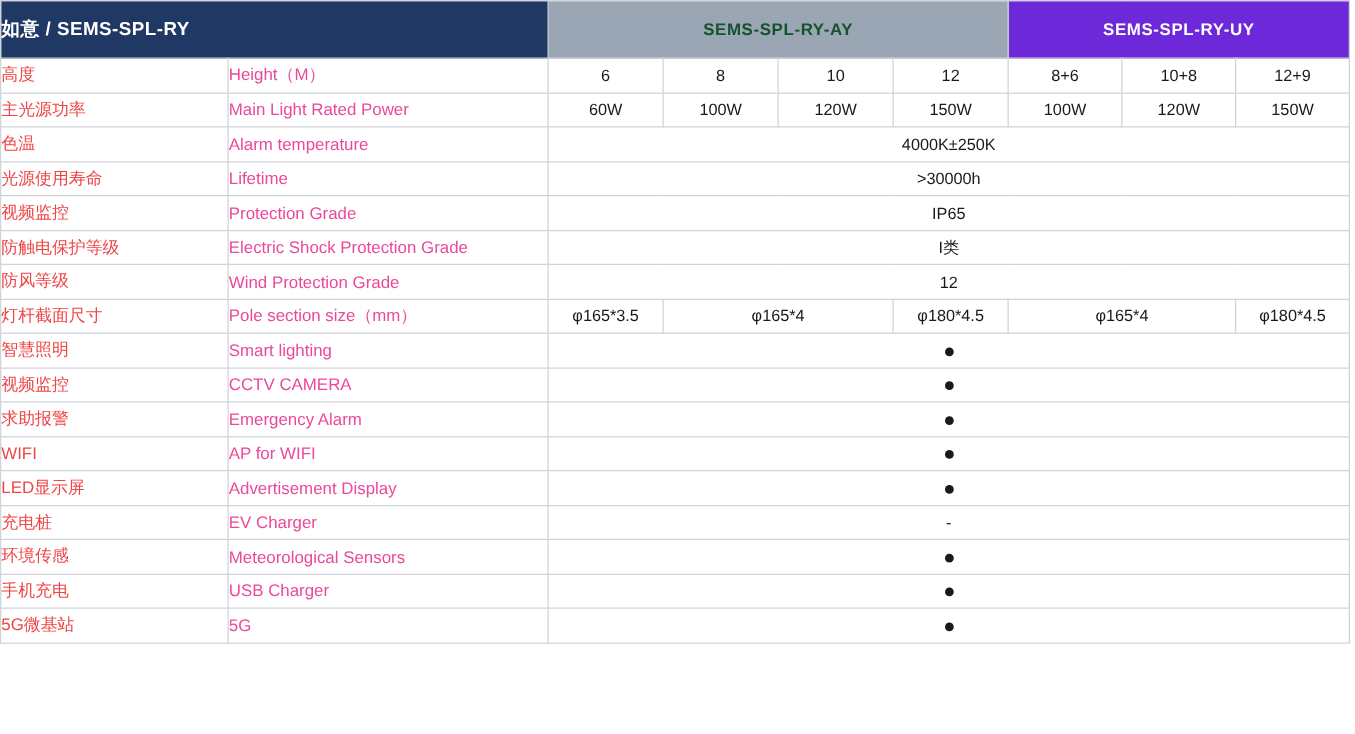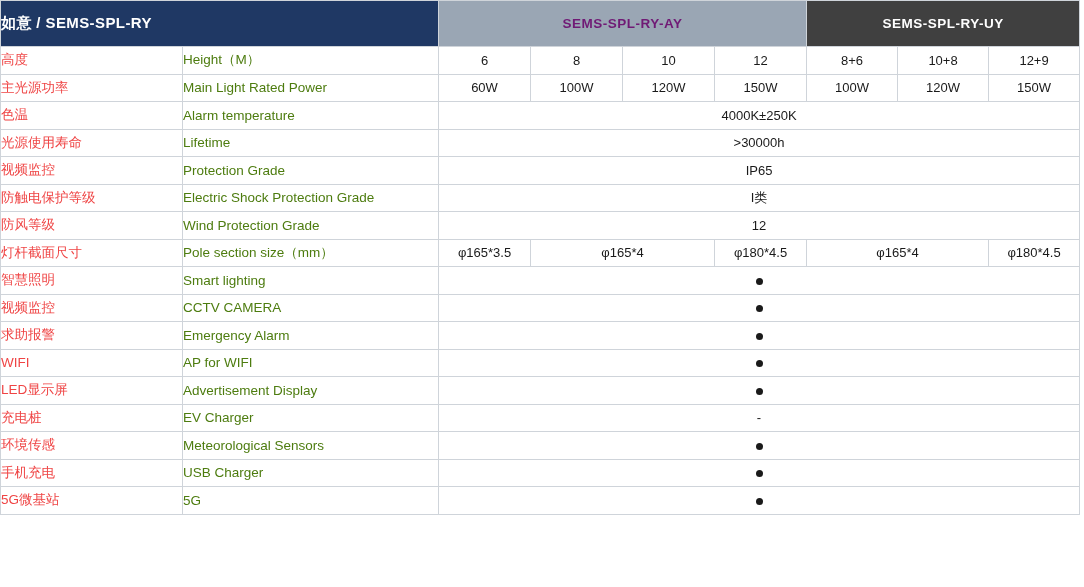--- a/index.html
+++ b/index.html
@@ -38,51 +38,51 @@
     font-weight: bold;
     font-size: 15px;
     text-align: left;
     padding: 0 12px;
     height: 46px;
     letter-spacing: 0.4px;
     border: 1px solid #1f3864;
   }
   .hdr-ay {
     background: #9aa6b4;
-    color: #701a75;
+    color: #14532d;
     font-weight: bold;
     font-size: 13.5px;
     text-align: center;
     height: 46px;
     letter-spacing: 0.5px;
     border: 1px solid #9aa6b4;
   }
   .hdr-uy {
-    background: #404040;
+    background: #6d28d9;
     color: #ffffff;
     font-weight: bold;
     font-size: 13.5px;
     text-align: center;
     height: 46px;
     letter-spacing: 0.5px;
     border: 1px solid #1f3864;
   }
   td.cn {
     padding: 0 10px;
     height: 27.5px;
     font-size: 13.5px;
     text-align: left;
     color: #ef4444;
   }
   td.en {
     padding: 0 10px;
     height: 27.5px;
     font-size: 13.5px;
     text-align: left;
-    color: #4d7c0f;
+    color: #ec4899;
   }
   td.val {
     text-align: center;
     font-size: 13px;
     height: 27.5px;
     color: #1a1a1a;
   }
   td.dot {
     text-align: center;
     font-size: 13px;

